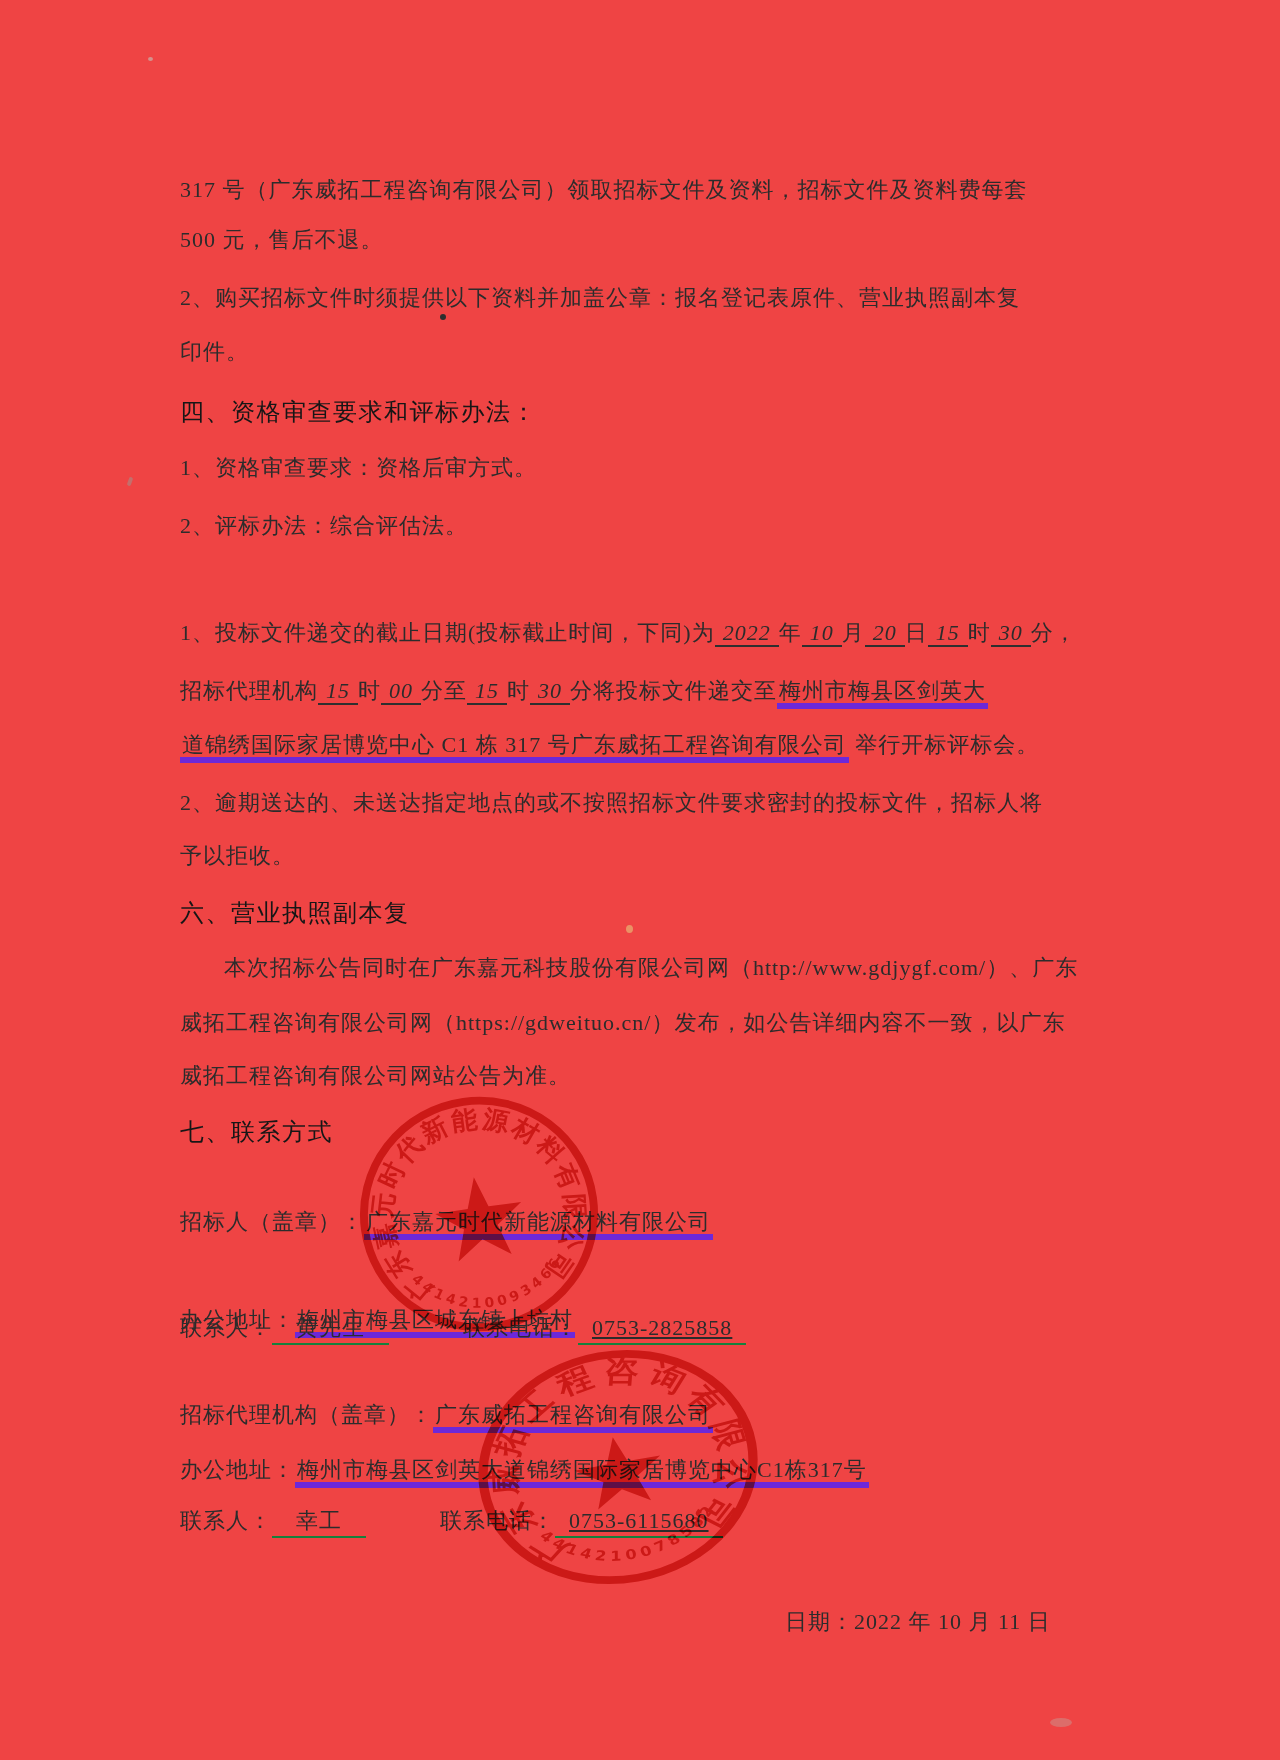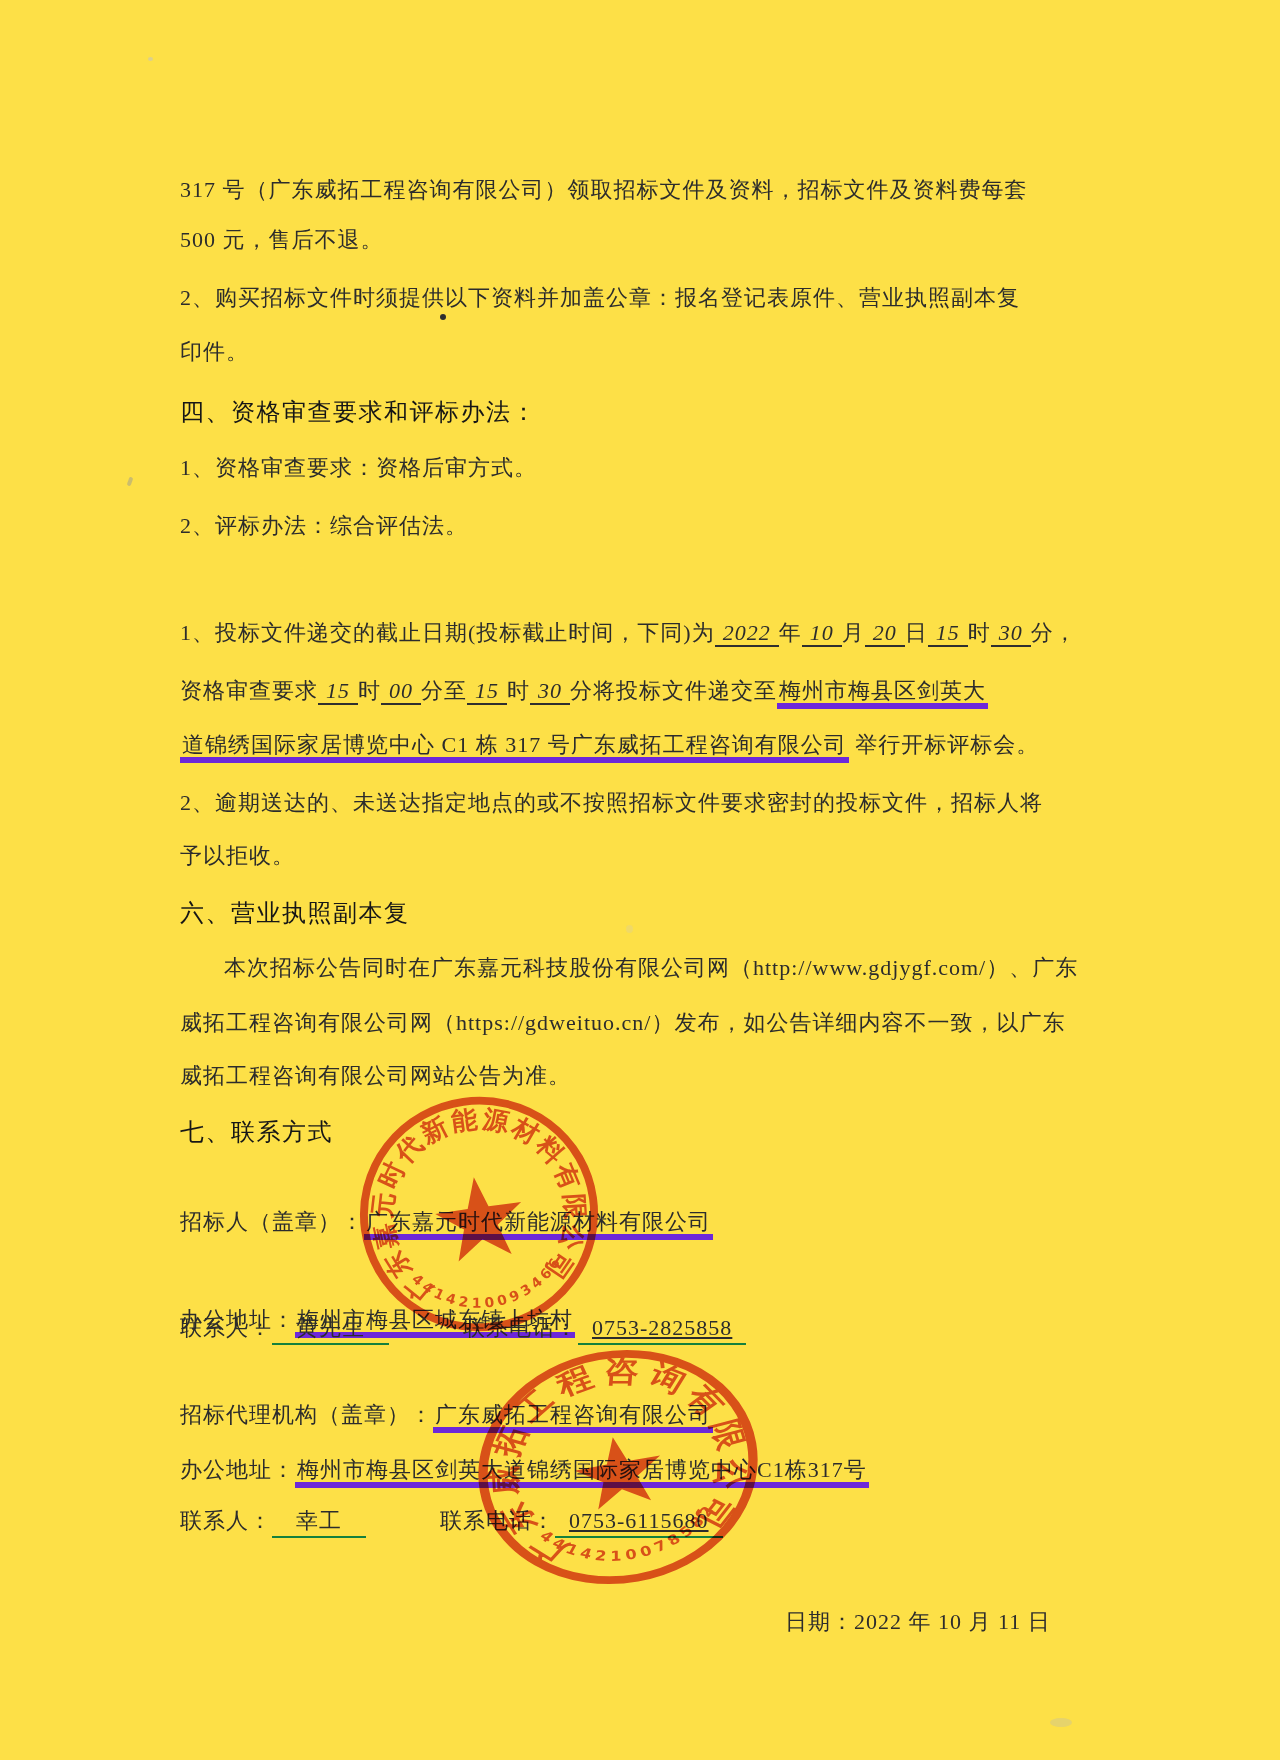--- a/index.html
+++ b/index.html
@@ -1,18 +1,18 @@
 <!DOCTYPE html>
 <html><head>
 <meta charset="utf-8">
 <style>
   html,body{margin:0;padding:0;background:#e8e8e6;}
   .page{
     position:relative;width:1280px;height:1760px;margin:0 auto;
-    background:#fde047;overflow:hidden;
+    background:#ef4444;overflow:hidden;
     font-family:"Liberation Serif","DejaVu Serif",serif;
     color:#2c2c2c;
   }
   .line{
     position:absolute;left:180px;white-space:nowrap;
     font-size:22px;line-height:30px;letter-spacing:1px;color:#2c2c2c;
   }
   .heading{
     font-family:"Liberation Sans","DejaVu Sans",sans-serif;
     font-weight:400;font-size:24px;line-height:32px;color:#161616;letter-spacing:1.5px;
@@ -40,21 +40,21 @@
   <div class="line" style="top:337px">印件。</div>
 
   <div class="line heading" style="top:396px">四、资格审查要求和评标办法：</div>
   <div class="line" style="top:453px">1、资格审查要求：资格后审方式。</div>
   <div class="line" style="top:511px">2、评标办法：综合评估法。</div>
 
   <div class="line" style="top:618px">
     <span>1、投标文件递交的截止日期(投标截止时间，下同)为</span><span class="num-u">2022</span><span>年</span><span class="num-u">10</span><span>月</span><span class="num-u">20</span><span>日</span><span class="num-u">15</span><span>时</span><span class="num-u">30</span><span>分，</span>
   </div>
   <div class="line" style="top:676px">
-    <span>资格审查要求</span><span class="num-u">15</span><span>时</span><span class="num-u">00</span><span>分至</span><span class="num-u">15</span><span>时</span><span class="num-u">30</span><span>分将投标文件递交至</span><span class="text-u">梅州市梅县区剑英大</span>
+    <span>招标代理机构</span><span class="num-u">15</span><span>时</span><span class="num-u">00</span><span>分至</span><span class="num-u">15</span><span>时</span><span class="num-u">30</span><span>分将投标文件递交至</span><span class="text-u">梅州市梅县区剑英大</span>
   </div>
   <div class="line" style="top:730px">
     <span class="text-u">道锦绣国际家居博览中心 C1 栋 317 号广东威拓工程咨询有限公司</span><span> 举行开标评标会。</span>
   </div>
   <div class="line" style="top:788px">2、逾期送达的、未送达指定地点的或不按照招标文件要求密封的投标文件，招标人将</div>
   <div class="line" style="top:841px">予以拒收。</div>
 
   <div class="line heading" style="top:897px">六、营业执照副本复</div>
   <div class="line" style="top:1008px">威拓工程咨询有限公司网（https://gdweituo.cn/）发布，如公告详细内容不一致，以广东</div>
   <div class="line" style="top:953px;left:224px">本次招标公告同时在广东嘉元科技股份有限公司网（http://www.gdjygf.com/）、广东</div>

